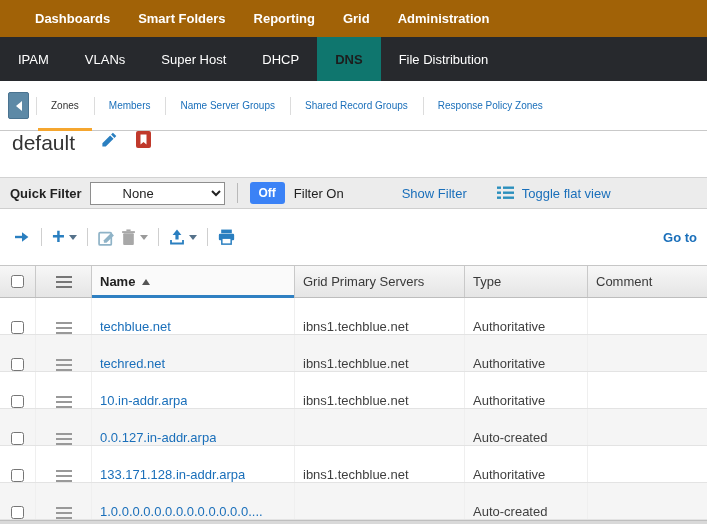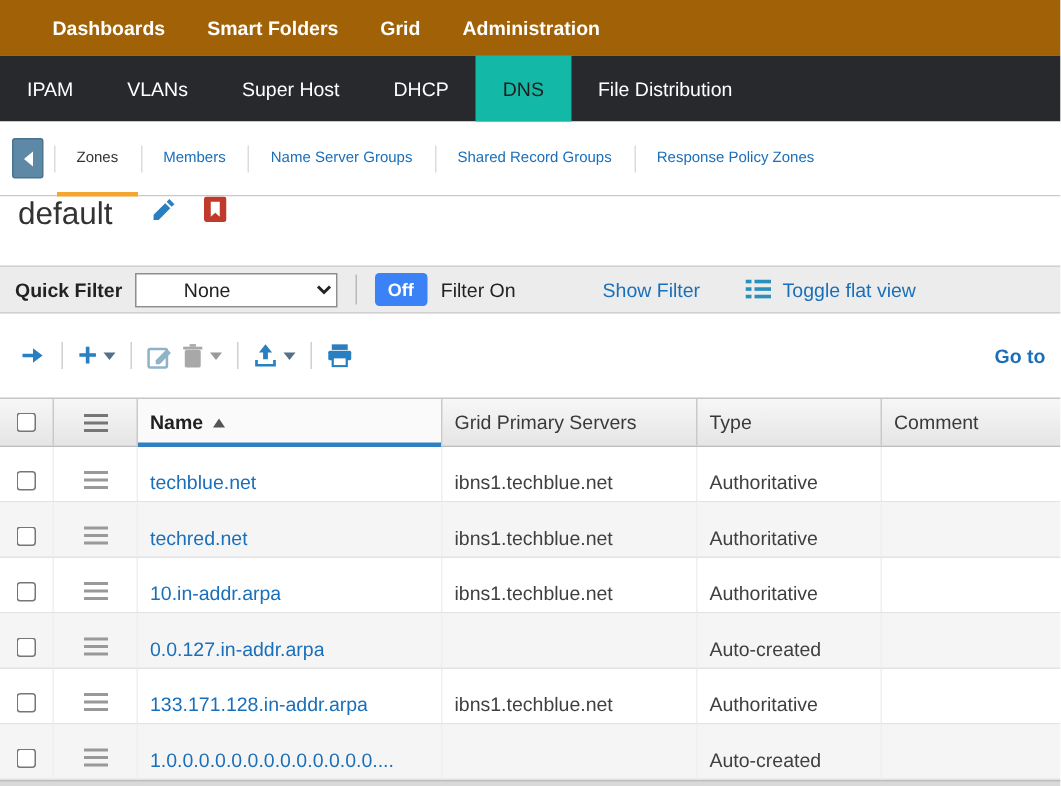--- a/index.html
+++ b/index.html
@@ -10,21 +10,21 @@
   
   .topnav { height: 37px; background: #a16207; display: flex; padding-left: 21px; }
   .topnav .item { display: flex; align-items: center; padding: 0 14px; color: #fff;
                   font-size: 13px; font-weight: bold; cursor: pointer; white-space: nowrap; }
   .topnav .item.active { background: #1a3a52; }
 
   
   .subnav { height: 44px; background: #27292d; display: flex; }
   .subnav .item { display: flex; align-items: center; padding: 0 18px; color: #fff;
                   font-size: 13px; cursor: pointer; white-space: nowrap; }
-  .subnav .item.active { background: #14b8a6; color: #1d1d1d; font-weight: normal; }
+  .subnav .item.active { background: #0f766e; color: #1d1d1d; font-weight: bold; }
 
   
   .tabrow { height: 50px; background: #fff; border-bottom: 1px solid #c9c9c9;
             display: flex; align-items: center; padding: 0 8px; }
   .back-btn { width: 21px; height: 27px; background: #5d89a6; border: 1px solid #4a7390;
               border-radius: 2px; display: flex; align-items: center; justify-content: center;
               margin-right: 7px; cursor: pointer; flex: none; }
   .tri-left { width: 0; height: 0; border-top: 5px solid transparent;
               border-bottom: 5px solid transparent; border-right: 6px solid #fff; }
   .tab { position: relative; height: 100%; display: flex; align-items: center;
@@ -78,21 +78,21 @@
   .hc.sorted { background: #fafafa; }
   .hc.sorted::after { content: ''; position: absolute; left: 0; right: 0; bottom: -1px;
                       height: 3px; background: #2f80c2; }
   .hname { font-weight: bold; color: #222; }
   .sort-tri { width: 0; height: 0; border-left: 4px solid transparent;
               border-right: 4px solid transparent; border-bottom: 6px solid #555; margin-left: 7px; }
   .center-cell { justify-content: center; padding: 0; }
 
   .row { height: 37px; font-size: 13px; color: #3f3f3f; border-bottom: 1px solid #e3e3e3; background: #fff; }
   .tbody .row:nth-child(even) { background: #f5f5f5; }
-  .bc { display: flex; align-items: flex-start; padding: 16px 8px; border-right: 1px solid #efefef;
+  .bc { display: flex; align-items: flex-end; padding: 0 8px; border-right: 1px solid #efefef;
         height: 100%; overflow: hidden; white-space: nowrap; }
   .bc:last-child { border-right: none; }
   .name-link { color: #1a6fba; font-size: 13px; overflow: hidden; text-overflow: ellipsis; }
 
   .ham { width: 16px; height: 12px; border-top: 2px solid #999; border-bottom: 2px solid #999;
          position: relative; cursor: pointer; }
   .ham::after { content: ''; position: absolute; left: 0; right: 0; top: 3px; height: 2px; background: #999; }
   .ham.dark { border-color: #767676; }
   .ham.dark::after { background: #767676; }
 
@@ -101,20 +101,21 @@
   .bottom-strip { height: 9px; background: #d9d9d9; border-top: 1px solid #bfbfbf; }
 </style>
 </head>
 <body>
 
 <div>
 
   <nav class="topnav">
     <div class="item">Dashboards</div>
     <div class="item">Smart Folders</div>
+    <div class="item">Reporting</div>
     <div class="item">Grid</div>
     <div class="item">Administration</div>
   </nav>
 
   <nav class="subnav">
     <div class="item">IPAM</div>
     <div class="item">VLANs</div>
     <div class="item">Super Host</div>
     <div class="item">DHCP</div>
     <div class="item active">DNS</div>

